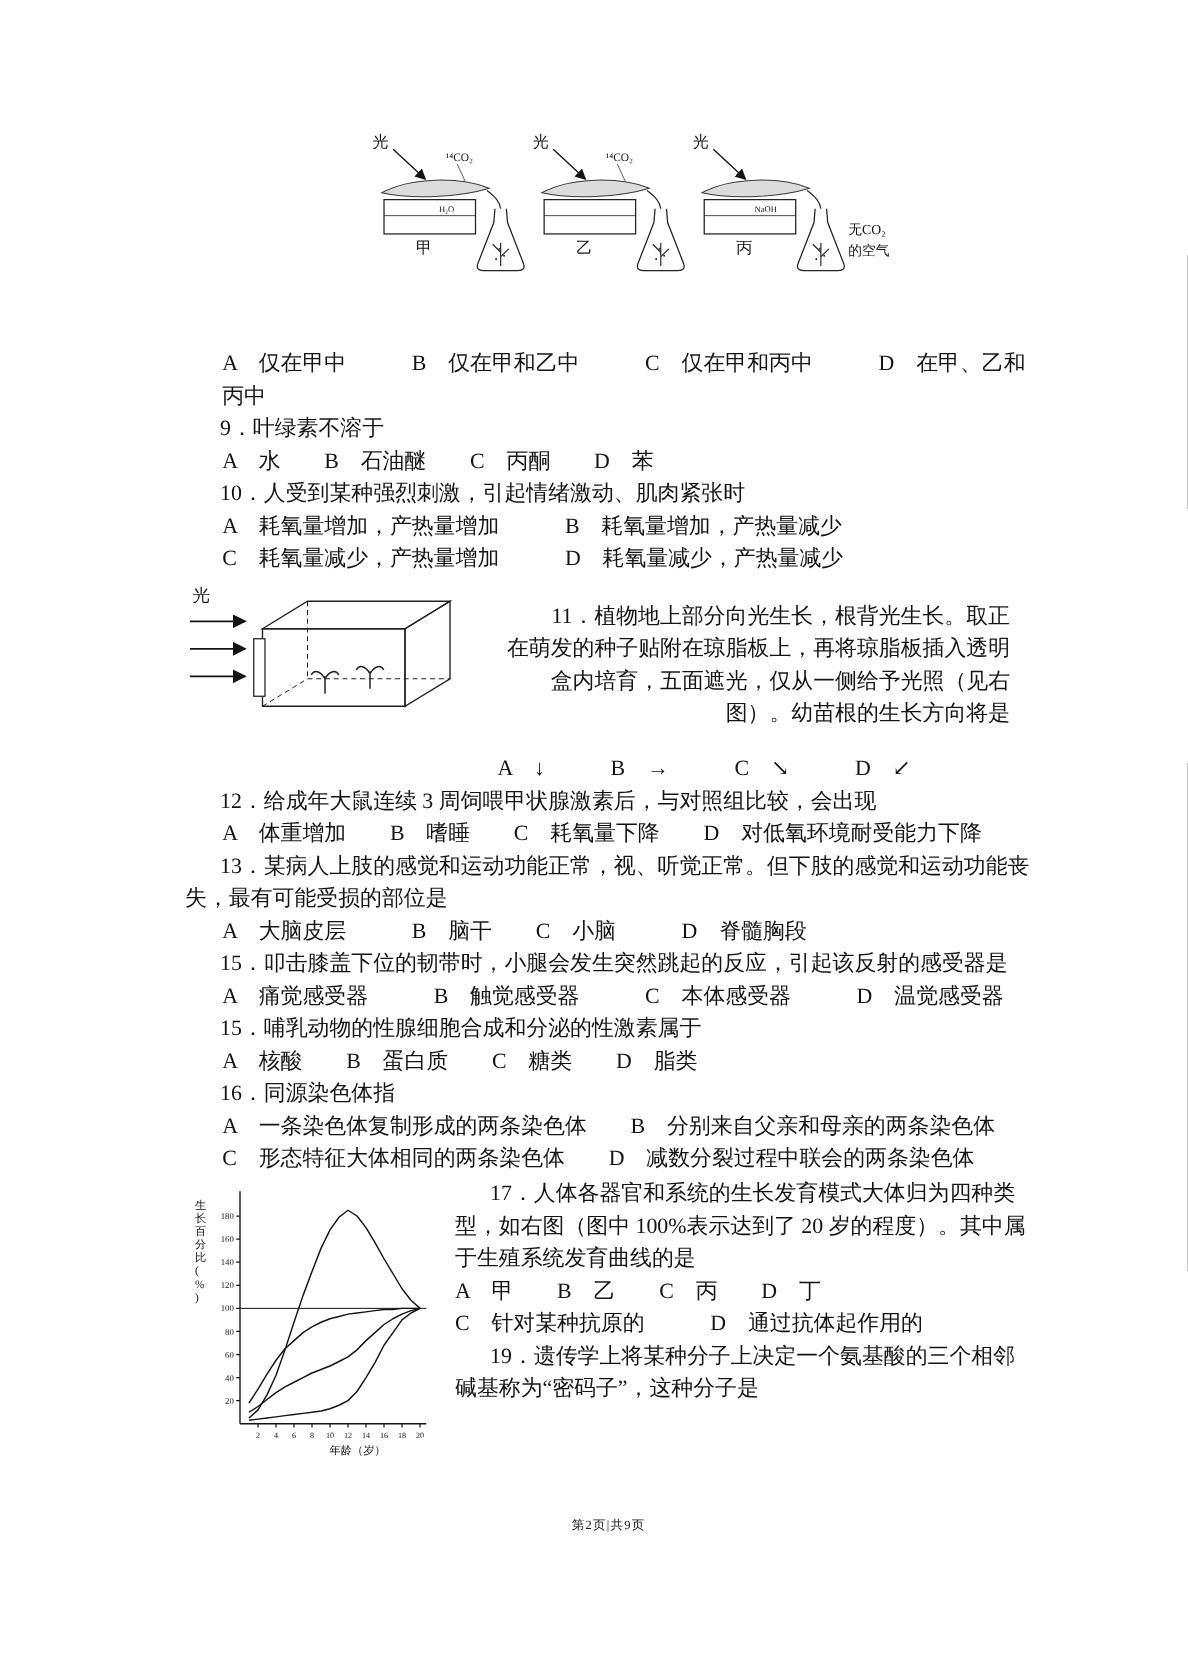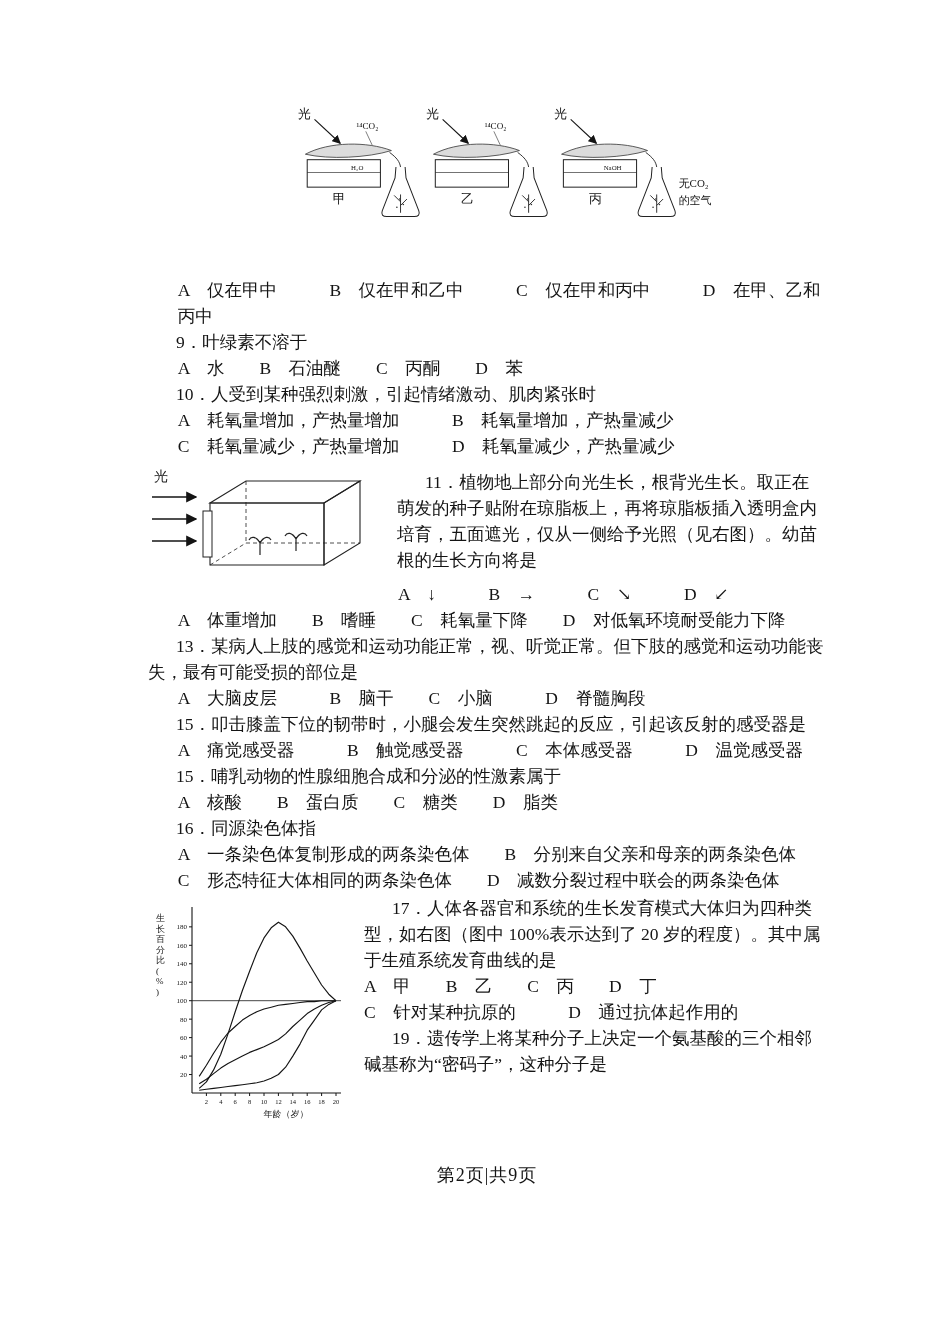--- a/index.html
+++ b/index.html
@@ -12,30 +12,30 @@
   .content {
     position:absolute; left:148px; top:100px; width:678px;
     font-size:17.5px; line-height:26px;
   }
   .line { white-space:pre-wrap; }
   .line.q { text-indent:1.6em; }
   .line.opt { padding-left:1.7em; }
   .top-diagram-wrap { margin:0 0 14px 140px; }
   .q11-block { overflow:hidden; margin-top:2px; }
   .q11-block svg { float:left; margin:4px 14px 2px 0; }
-  .q11-text { text-indent:1.6em; margin:8px; }
+  .q11-text { text-indent:1.6em; margin:18px;text-align:right; }
   .q11-opts { padding-left:250px; margin:0; white-space:pre; }
   .q17-block { overflow:hidden; margin-top:2px; }
   .q17-block svg { float:left; margin:4px 16px 2px 0; }
   .q17-block p { margin:0; text-indent:1.6em; }
   .q17-block p.opt { text-indent:0; padding-left:1.8em; white-space:pre-wrap; }
   .block-c { clear:both; }
   .footer {
     clear:both; text-align:center; margin-top:16px;
-    font-size:18px; letter-spacing:1px;
+    font-size:10px; letter-spacing:1px;
   }
   svg text { fill:#141414; font-family:"Liberation Serif","DejaVu Serif",serif; }
 </style>
 </head>
 <body>
 
 <div class="page">
   <div class="content">
 
     <div class="top-diagram-wrap">
@@ -132,20 +132,21 @@
         <rect x="55" y="46" width="9" height="46" fill="#fff" stroke="#222" stroke-width="1"></rect>
 
         <path d="M112,90 L112,76 M112,78 C108,71 103,71 101,75 M112,78 C116,71 121,71 123,75" fill="none" stroke="#222" stroke-width="1.2"></path>
         <path d="M148,86 L148,72 M148,74 C144,67 139,67 137,71 M148,74 C152,67 157,67 159,71" fill="none" stroke="#222" stroke-width="1.2"></path>
       </svg>
       <p class="q11-text">11．植物地上部分向光生长，根背光生长。取正在萌发的种子贴附在琼脂板上，再将琼脂板插入透明盒内培育，五面遮光，仅从一侧给予光照（见右图）。幼苗根的生长方向将是</p>
       <p class="q11-opts">A　↓　　　B　→　　　C　↘　　　D　↙</p>
     </div>
 
     <div class="text-block">
+        <div class="line q">12．给成年大鼠连续 3 周饲喂甲状腺激素后，与对照组比较，会出现</div>
         <div class="line opt">A　体重增加　　B　嗜睡　　C　耗氧量下降　　D　对低氧环境耐受能力下降</div>
         <div class="line q">13．某病人上肢的感觉和运动功能正常，视、听觉正常。但下肢的感觉和运动功能丧失，最有可能受损的部位是</div>
         <div class="line opt">A　大脑皮层　　　B　脑干　　C　小脑　　　D　脊髓胸段</div>
         <div class="line q">15．叩击膝盖下位的韧带时，小腿会发生突然跳起的反应，引起该反射的感受器是</div>
         <div class="line opt">A　痛觉感受器　　　B　触觉感受器　　　C　本体感受器　　　D　温觉感受器</div>
         <div class="line q">15．哺乳动物的性腺细胞合成和分泌的性激素属于</div>
         <div class="line opt">A　核酸　　B　蛋白质　　C　糖类　　D　脂类</div>
         <div class="line q">16．同源染色体指</div>
         <div class="line opt">A　一条染色体复制形成的两条染色体　　B　分别来自父亲和母亲的两条染色体</div>
         <div class="line opt">C　形态特征大体相同的两条染色体　　D　减数分裂过程中联会的两条染色体</div>

